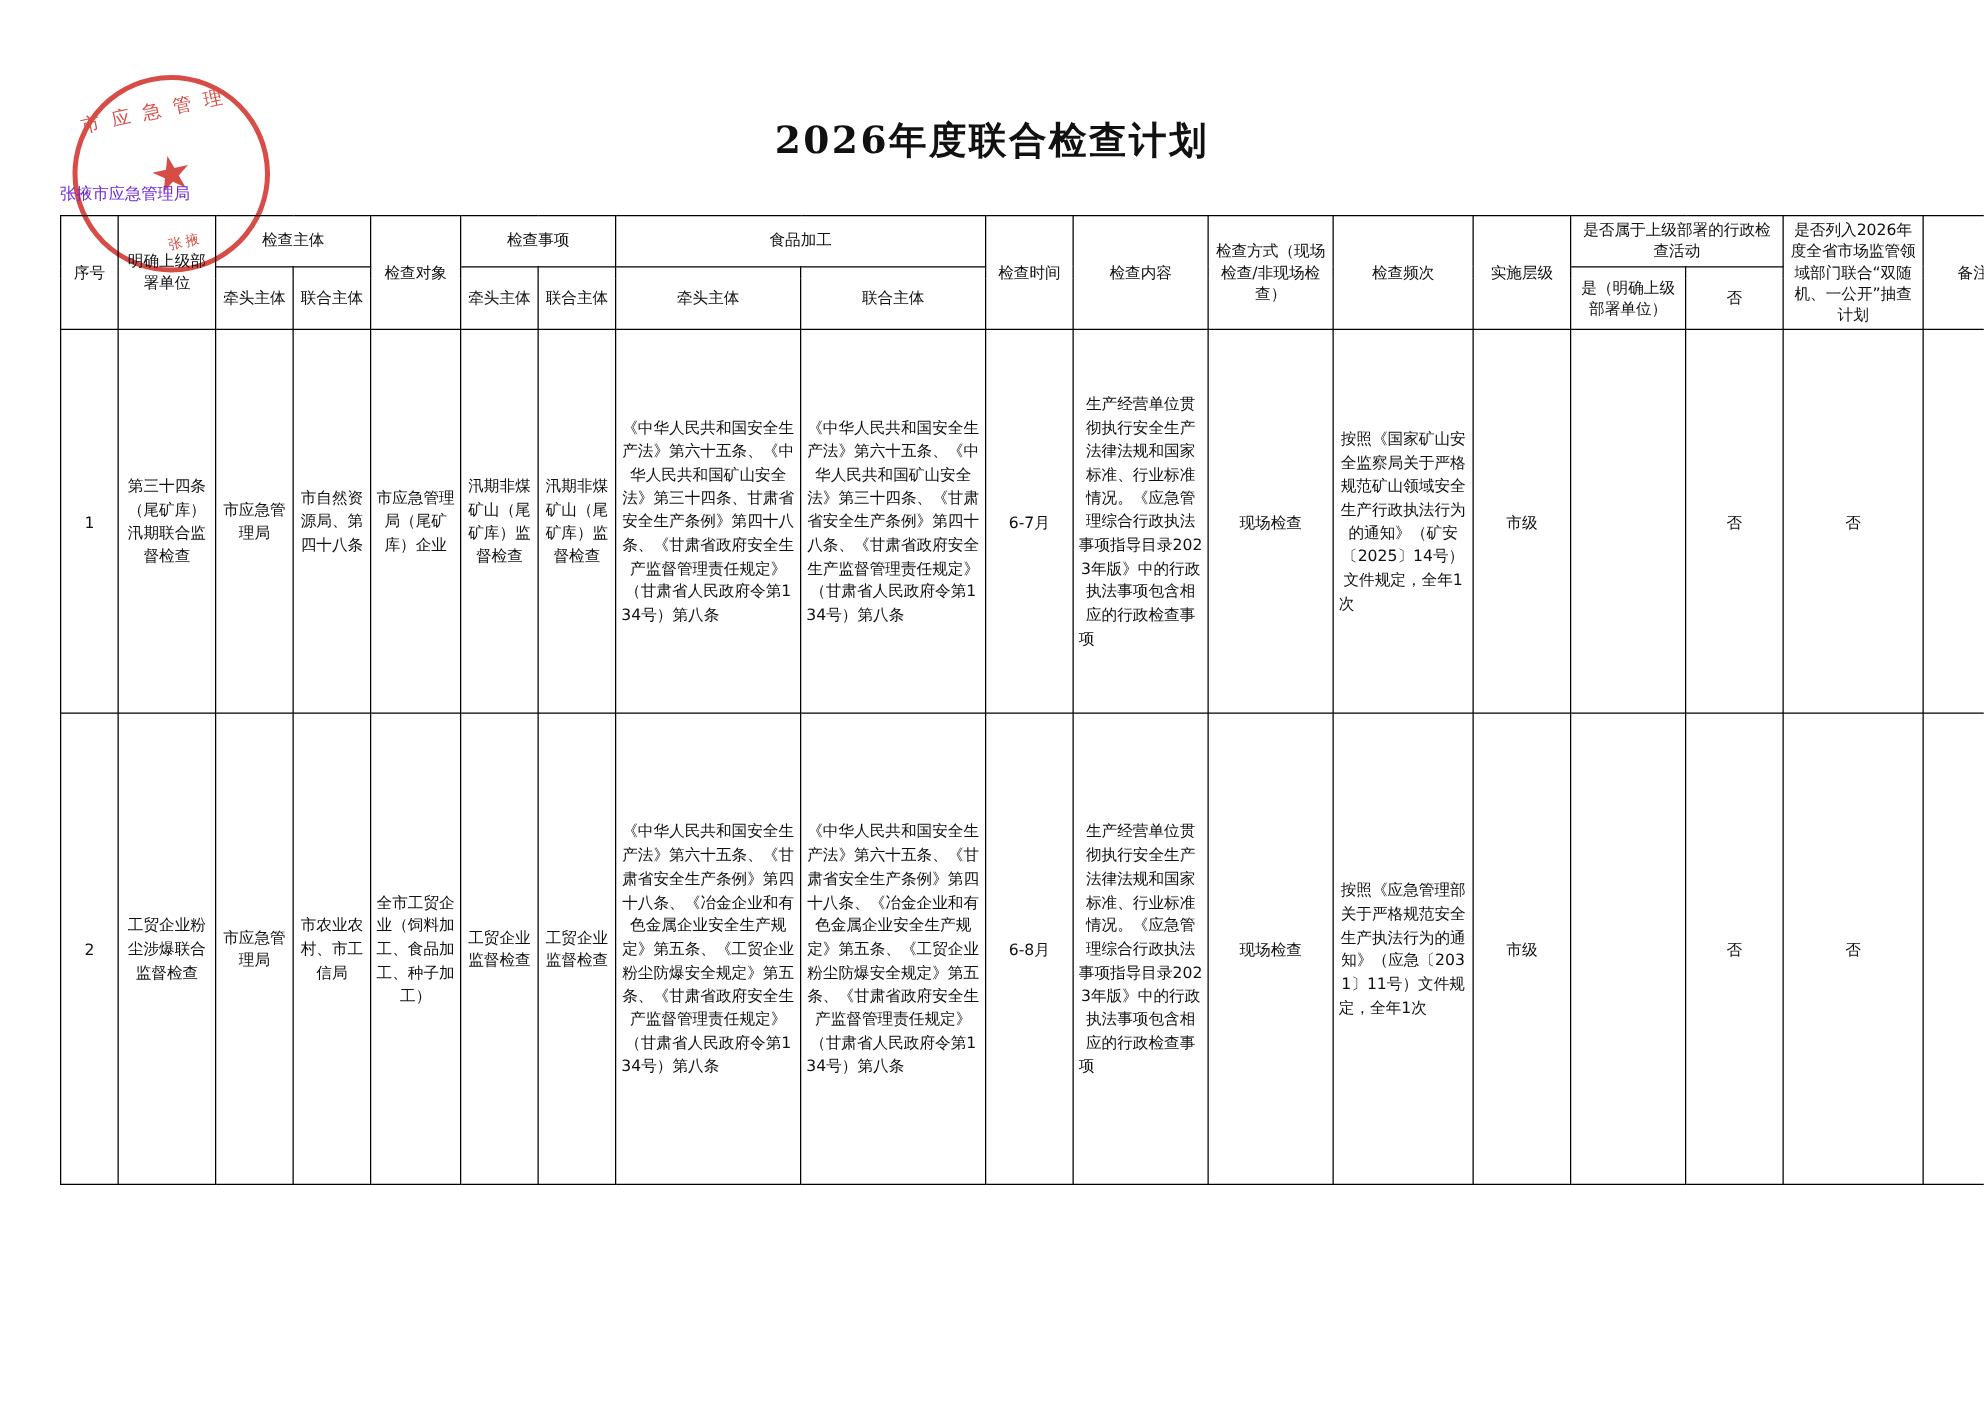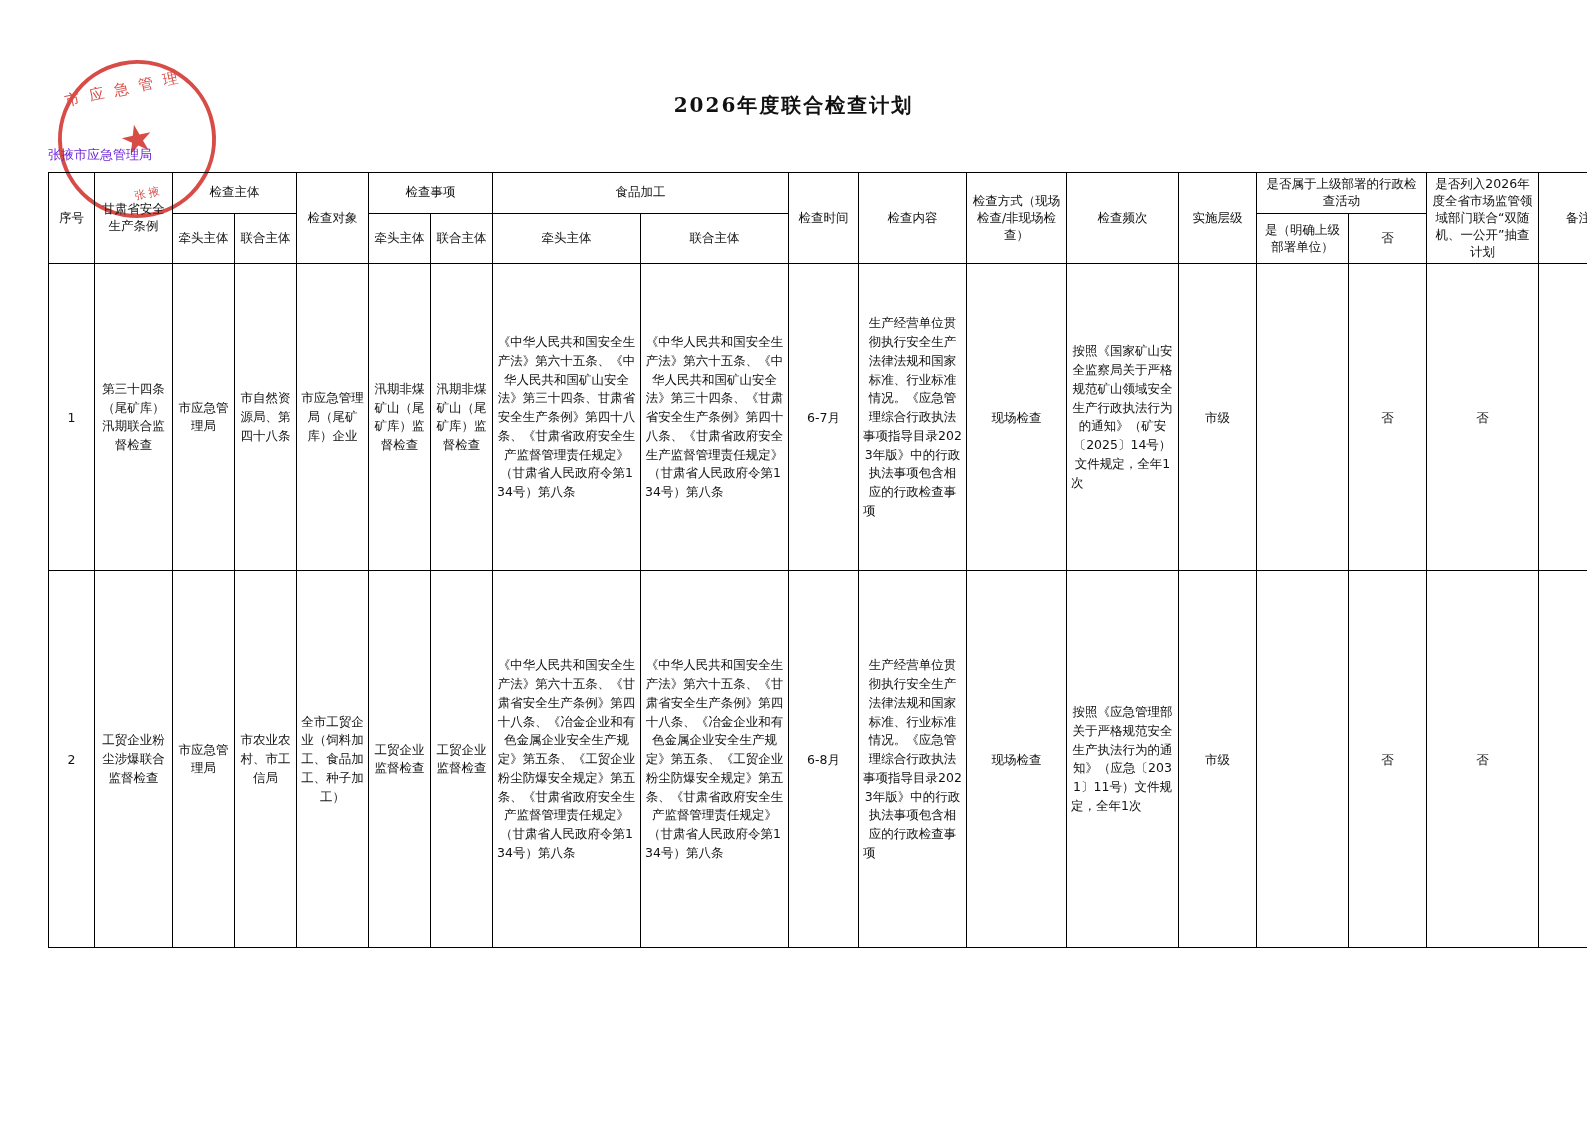--- a/index.html
+++ b/index.html
@@ -82,21 +82,21 @@
     font-family: "DejaVu Serif", "Liberation Serif", serif;
   }
 
   
   .doc-title {
     position: absolute;
     left: 0;
     top: 92px;
     width: 100%;
     text-align: center;
-    font-size: 20px;
+    font-size: 30px;
     font-weight: bold;
     letter-spacing: 2px;
     font-family: "DejaVu Serif", "Liberation Serif", serif;
   }
 
   
   .table-wrap {
     position: absolute;
     left: 48px;
     top: 172px;
@@ -167,21 +167,21 @@
         <col style="width:112px">
         <col style="width:78px">
         <col style="width:92px">
         <col style="width:78px">
         <col style="width:112px">
         <col style="width:80px">
       </colgroup>
       <thead>
         <tr>
           <th rowspan="3">序号</th>
-          <th rowspan="3">甘肃省安全生产条例</th>
+          <th rowspan="3">明确上级部署单位</th>
           <th colspan="2">检查主体</th>
           <th rowspan="3">检查对象</th>
           <th colspan="2">检查事项</th>
           <th colspan="2">食品加工</th>
           <th rowspan="3">检查时间</th>
           <th rowspan="3">检查内容</th>
           <th rowspan="3">检查方式（现场检查/非现场检查）</th>
           <th rowspan="3">检查频次</th>
           <th rowspan="3">实施层级</th>
           <th colspan="2">是否属于上级部署的行政检查活动</th>

